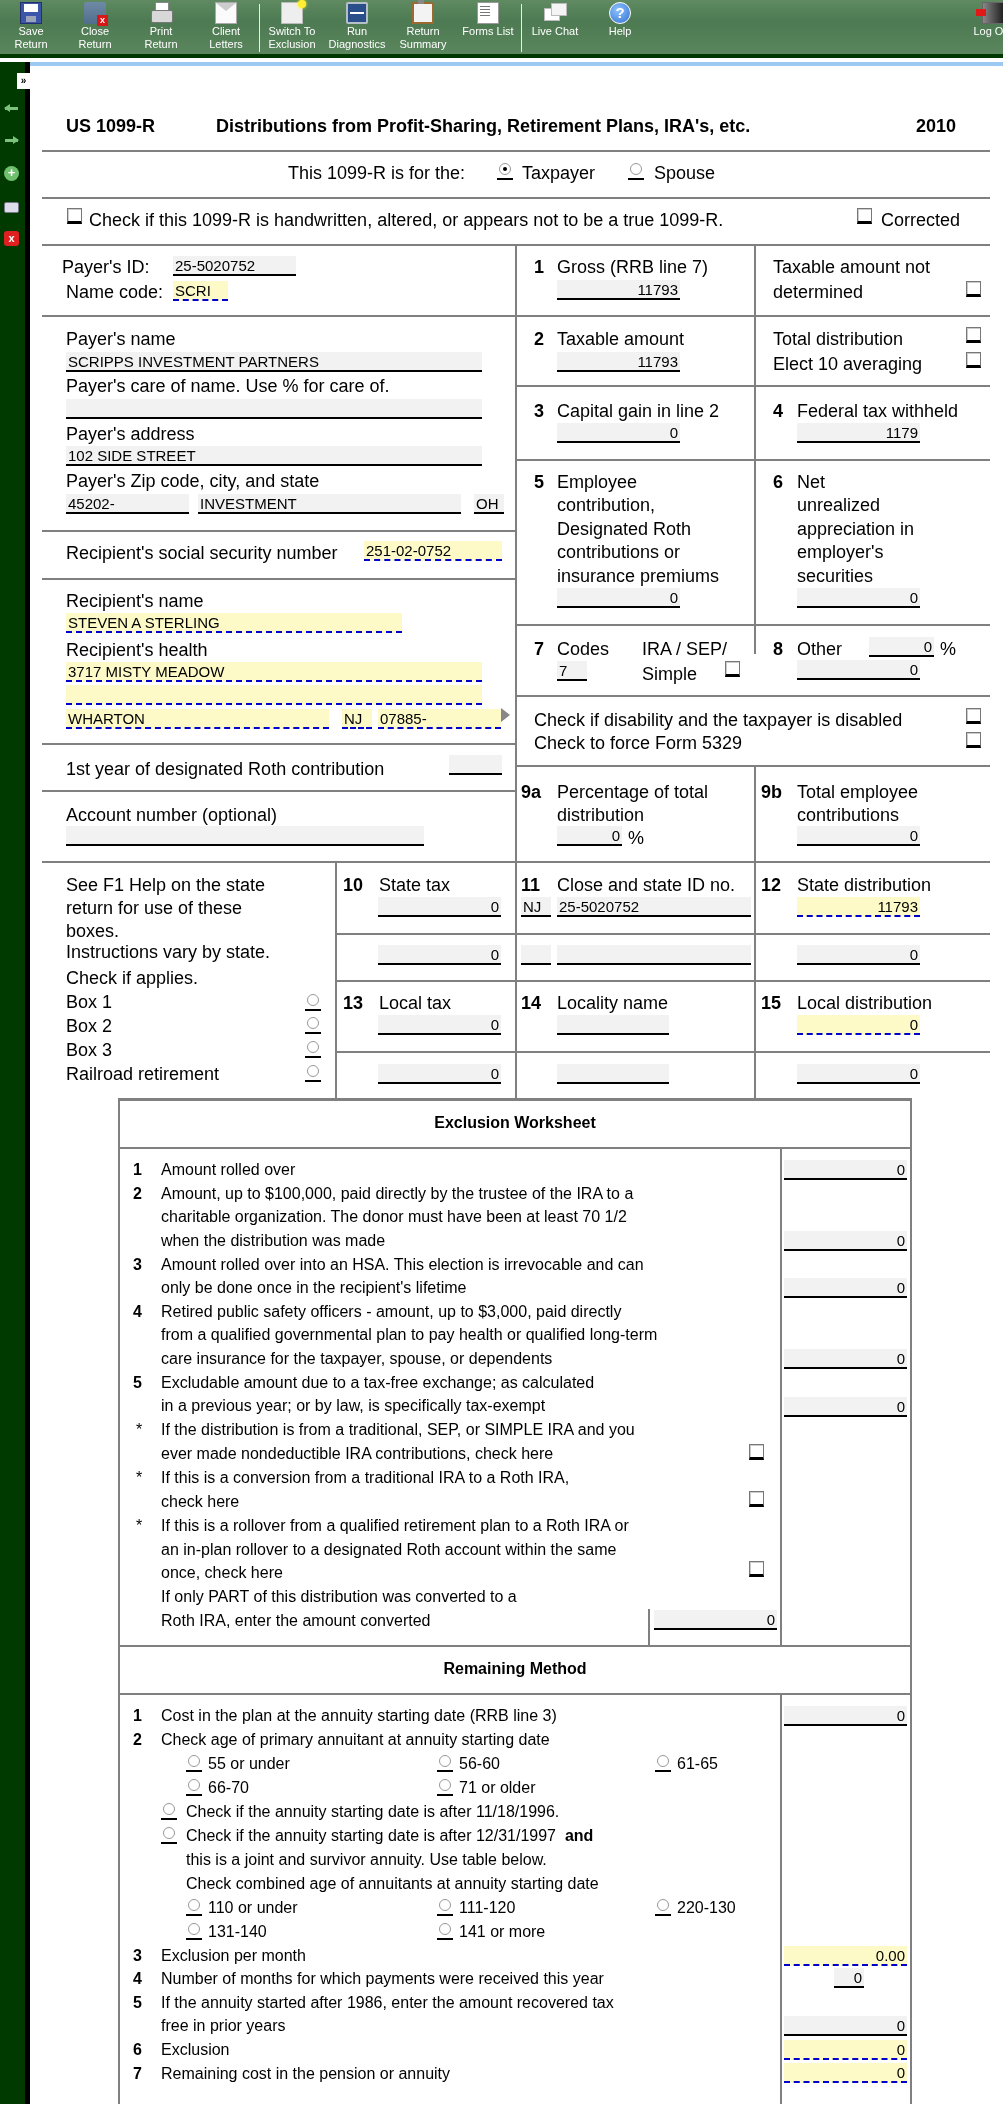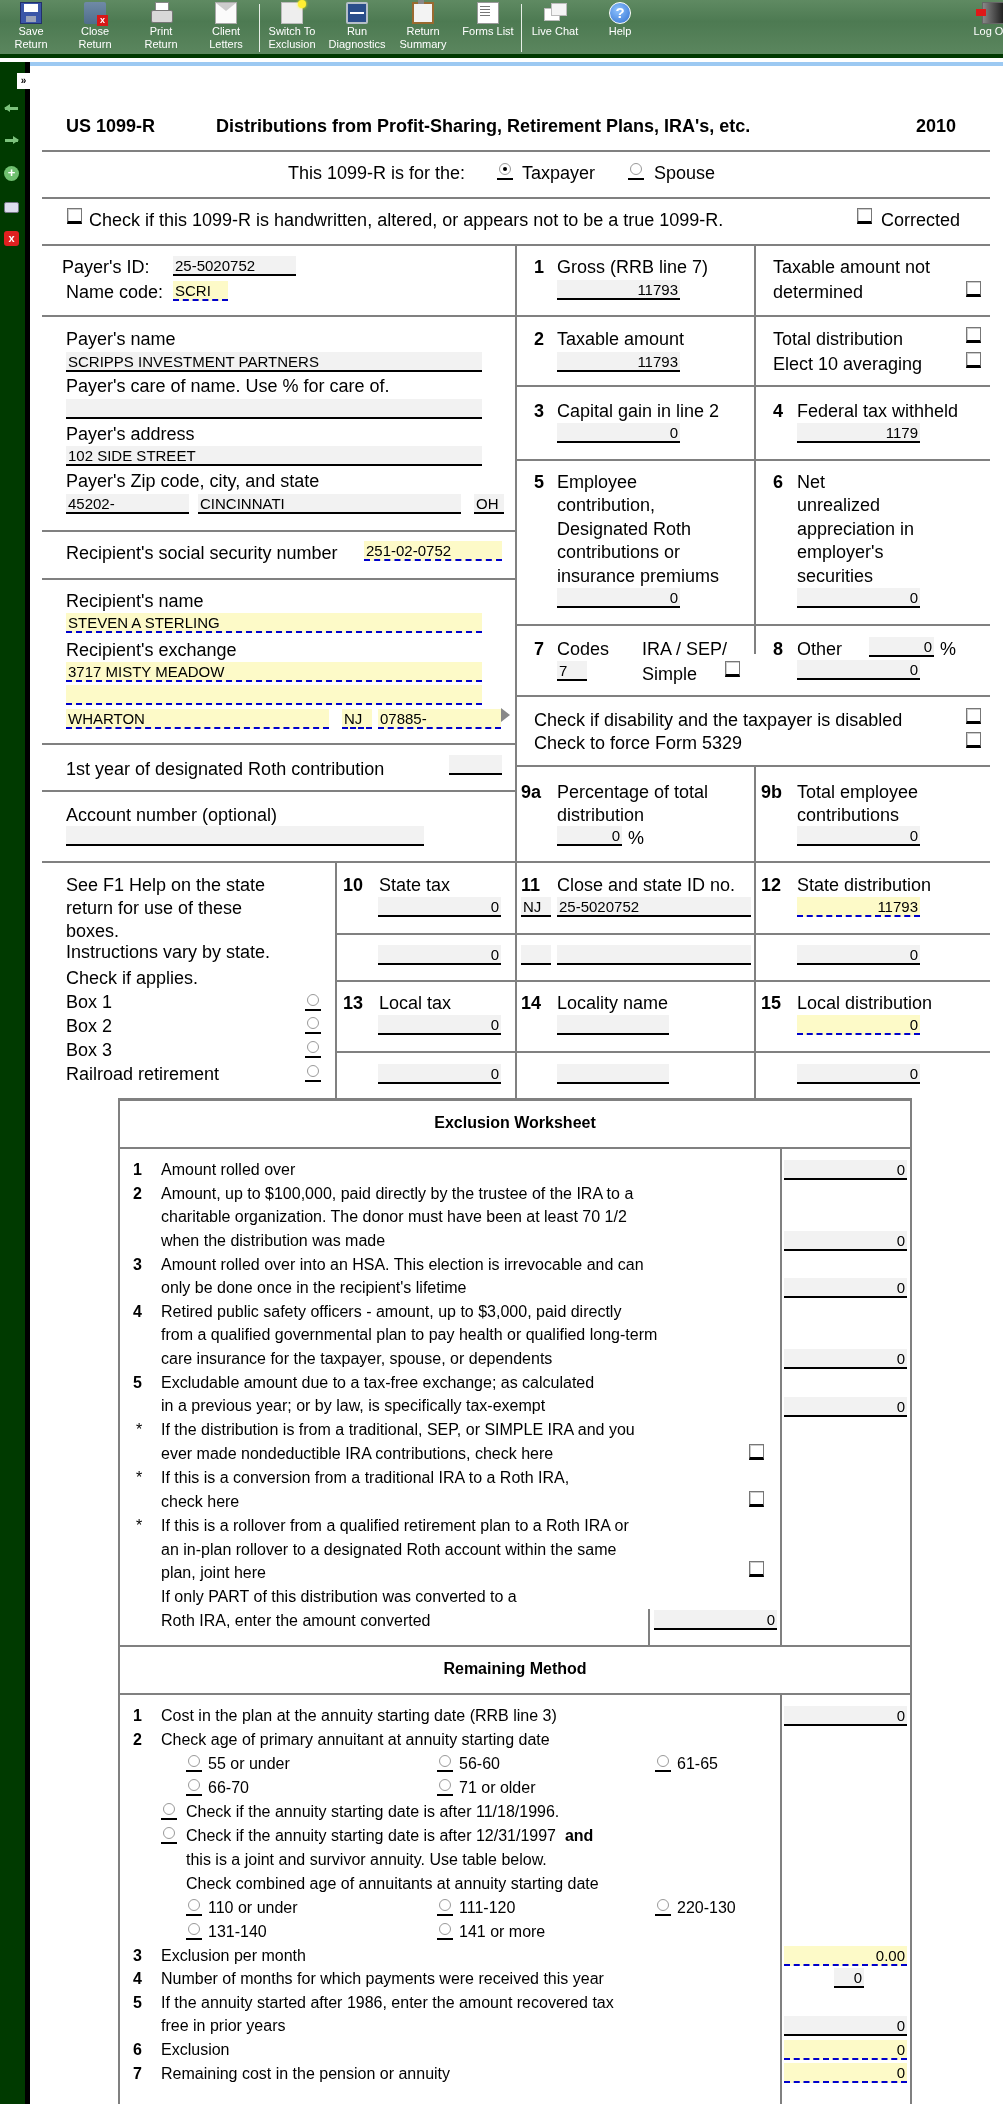--- a/index.html
+++ b/index.html
@@ -178,31 +178,31 @@
 <div class="hline" style="left:42px;top:315px;width:473px"></div>
 
 <div class="t" style="left:66px;top:329px">Payer's name</div>
 <div class="fld" style="left:66px;top:352px;width:416px">SCRIPPS INVESTMENT PARTNERS</div>
 <div class="t" style="left:66px;top:376px">Payer's care of name.  Use % for care of.</div>
 <div class="fld" style="left:66px;top:399px;width:416px"></div>
 <div class="t" style="left:66px;top:424px">Payer's address</div>
 <div class="fld" style="left:66px;top:446px;width:416px">102 SIDE STREET</div>
 <div class="t" style="left:66px;top:471px">Payer's Zip code,  city,  and state</div>
 <div class="fld" style="left:66px;top:494px;width:123px">45202-</div>
-<div class="fld" style="left:198px;top:494px;width:263px">CINCINNATI</div>
+<div class="fld" style="left:198px;top:494px;width:263px">INVESTMENT</div>
 <div class="fld" style="left:474px;top:494px;width:30px">OH</div>
 <div class="hline" style="left:42px;top:530px;width:473px"></div>
 
 <div class="t" style="left:66px;top:543px">Recipient's social security number</div>
 <div class="fld y" style="left:364px;top:541px;width:138px">251-02-0752</div>
 <div class="hline" style="left:42px;top:578px;width:473px"></div>
 
 <div class="t" style="left:66px;top:591px">Recipient's name</div>
-<div class="fld y" style="left:66px;top:613px;width:416px">STEVEN A STERLING</div>
-<div class="t" style="left:66px;top:640px">Recipient's exchange</div>
+<div class="fld y" style="left:66px;top:613px;width:336px">STEVEN A STERLING</div>
+<div class="t" style="left:66px;top:640px">Recipient's health</div>
 <div class="fld y" style="left:66px;top:662px;width:416px">3717 MISTY MEADOW</div>
 <div class="fld y" style="left:66px;top:685px;width:416px"></div>
 <div class="fld y" style="left:66px;top:709px;width:263px">WHARTON</div>
 <div class="fld y" style="left:342px;top:709px;width:30px">NJ</div>
 <div class="fld y" style="left:378px;top:709px;width:123px">07885-</div>
 <div class="arrow-r" style="left:501px;top:708px"></div>
 <div class="hline" style="left:42px;top:743px;width:473px"></div>
 
 <div class="t" style="left:66px;top:759px">1st year of designated Roth contribution</div>
 <div class="fld" style="left:449px;top:755px;width:53px"></div>
@@ -376,21 +376,21 @@
 <div class="chk" style="left:749px;top:1444px"></div>
 
 <div class="t small" style="left:136px;top:1469px">*</div>
 <div class="t small" style="left:161px;top:1469px">If this is a conversion from a traditional IRA to a Roth IRA,</div>
 <div class="t small" style="left:161px;top:1493px">check here</div>
 <div class="chk" style="left:749px;top:1491px"></div>
 
 <div class="t small" style="left:136px;top:1517px">*</div>
 <div class="t small" style="left:161px;top:1517px">If this is a rollover from a qualified retirement plan to a Roth IRA or</div>
 <div class="t small" style="left:161px;top:1541px">an in-plan rollover to a designated Roth account within the same</div>
-<div class="t small" style="left:161px;top:1564px">plan,  joint here</div>
+<div class="t small" style="left:161px;top:1564px">once,  check here</div>
 <div class="chk" style="left:749px;top:1561px"></div>
 
 <div class="t small" style="left:161px;top:1588px">If only PART of this distribution was converted to a</div>
 <div class="t small" style="left:161px;top:1612px">Roth IRA,  enter the amount converted</div>
 <div class="vline" style="left:648px;top:1609px;height:38px"></div>
 <div class="fld r" style="left:654px;top:1610px;width:123px">0</div>
 
 <div class="ws-box" style="left:118px;top:1645px;width:794px;height:459px;border-bottom:none"></div>
 <div class="t b small" style="left:118px;top:1660px;width:794px;text-align:center">Remaining Method</div>
 <div class="hline" style="left:118px;top:1693px;width:794px"></div>

